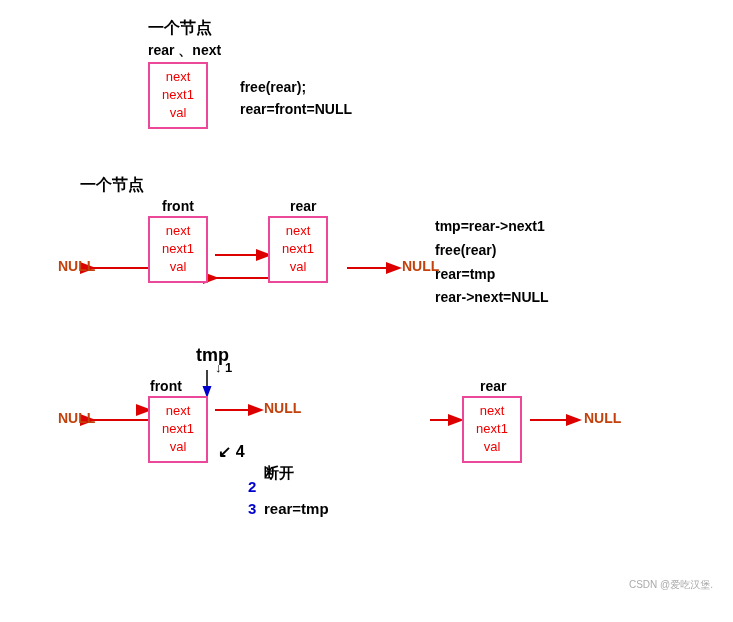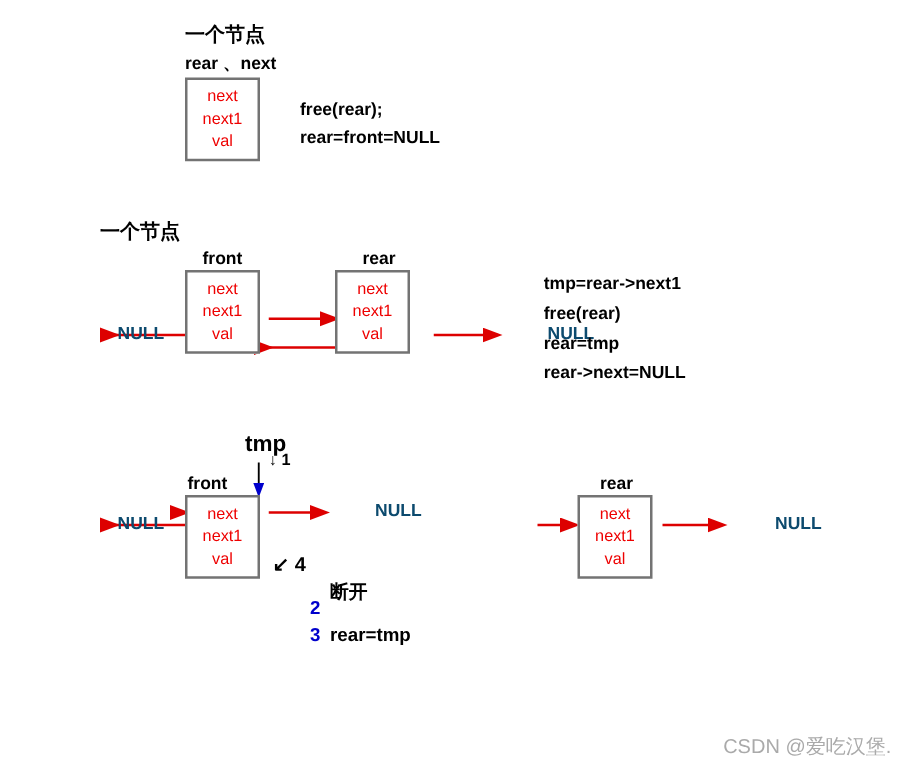--- a/index.html
+++ b/index.html
@@ -12,26 +12,26 @@
       position: relative;
       overflow: hidden;
     }
     .page {
       position: relative;
       width: 733px;
       height: 622px;
       background: #fff;
     }
     .text-black { color: #000; font-weight: bold; }
-    .text-red { color: #0c4a6e; margin-left: 36px; }
+    .text-red { color: #c2410c; }
     .text-blue { color: #00c; }
 
     
     .node-box {
-      border: 2px solid #737373;
+      border: 2px solid #ec4899;
       display: inline-flex;
       flex-direction: column;
       align-items: center;
       justify-content: center;
       padding: 4px 10px;
       min-width: 60px;
       min-height: 58px;
       position: absolute;
       background: #fff;
     }
@@ -162,15 +162,15 @@
   </div>
 
   <div class="label text-red" style="left:584px; top:410px; font-size:14px; font-weight:bold;">NULL</div>
 
   <div class="label text-blue" style="left:248px; top:478px; font-size:15px; font-weight:bold;">2</div>
   <div class="label text-black" style="left:264px; top:464px; font-size:15px;">断开</div>
 
   <div class="label text-blue" style="left:248px; top:500px; font-size:15px; font-weight:bold;">3</div>
   <div class="label text-black" style="left:264px; top:500px; font-size:15px;">rear=tmp</div>
 
-  <div class="label" style="right:20px; bottom:14px; font-size:16px; color:#aaa;">CSDN @爱吃汉堡.</div>
+  <div class="label" style="right:20px; bottom:30px; font-size:10px; color:#aaa;">CSDN @爱吃汉堡.</div>
 
 </div>
 
 </body></html>

